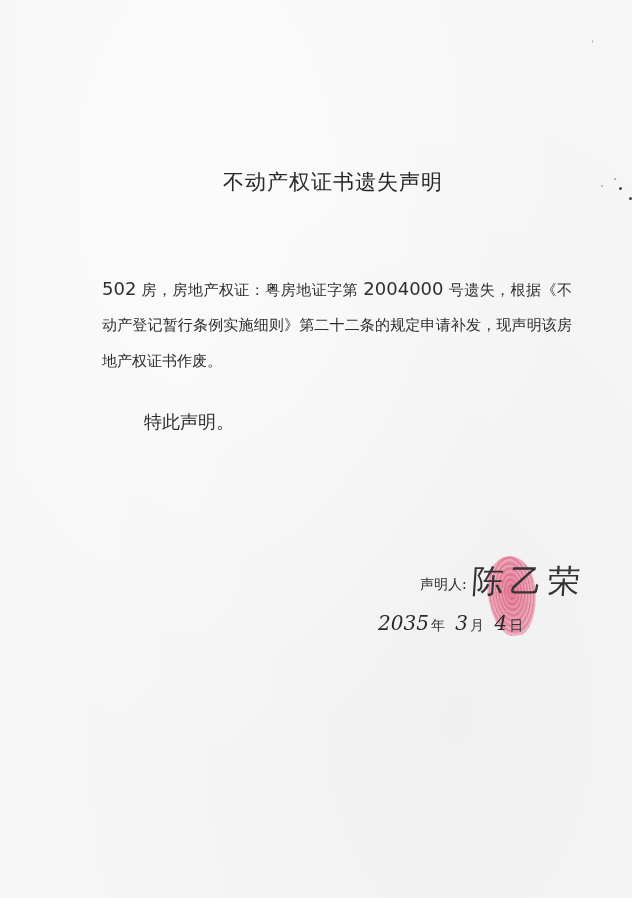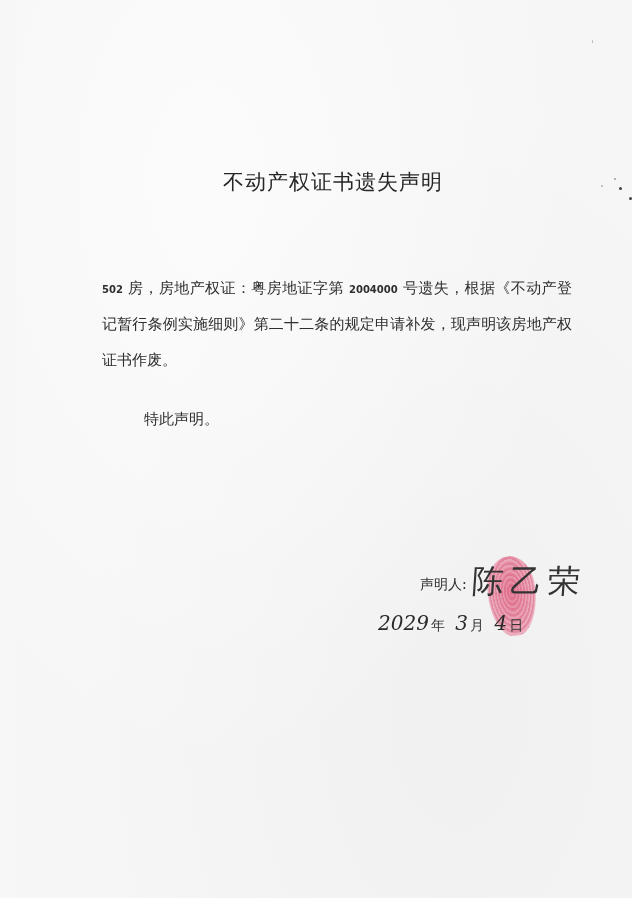--- a/index.html
+++ b/index.html
@@ -45,28 +45,28 @@
     width: 470px;
     font-size: 15px;
     line-height: 35.5px;
     color: #2e2e2e;
     text-indent: 32px;
     text-align: justify;
     text-align-last: left;
   }
   .body-para .num {
     font-family: "DejaVu Sans", "Liberation Sans", sans-serif;
-    font-weight: bold;
-    font-size: 10px;
+    font-weight: normal;
+    font-size: 18px;
   }
   .closing {
     position: absolute;
     left: 128px;
     top: 410px;
-    font-size: 15px;
+    font-size: 18px;
     color: #2e2e2e;
   }
   .fingerprint {
     position: absolute;
     left: 472px;
     top: 556px;
     width: 48px;
     height: 80px;
     border-radius: 50% 50% 46% 46% / 42% 42% 58% 58%;
     background:
@@ -128,21 +128,21 @@
 
   <div class="closing">特此声明。</div>
 
   <div class="fingerprint"></div>
 
   <div class="sig-label">声明人:</div>
 
   <div class="signature">陈乙荣</div>
 
   <div class="date">
-    <span class="hw">2029</span><span class="unit">年</span>
+    <span class="hw">2035</span><span class="unit">年</span>
     <span class="hw">3</span><span class="unit">月</span>
     <span class="hw">4</span><span class="unit">日</span>
   </div>
 
   <div class="speck" style="left:603px;top:187px;width:3px;height:3px;"></div>
   <div class="speck" style="left:613px;top:197px;width:3px;height:3px;"></div>
   <div class="speck" style="left:598px;top:178px;width:2px;height:2px;opacity:0.5;"></div>
   <div class="speck" style="left:585px;top:185px;width:2px;height:2px;opacity:0.4;"></div>
   <div class="speck" style="left:576px;top:40px;width:1px;height:3px;opacity:0.4;"></div>
 </div>

